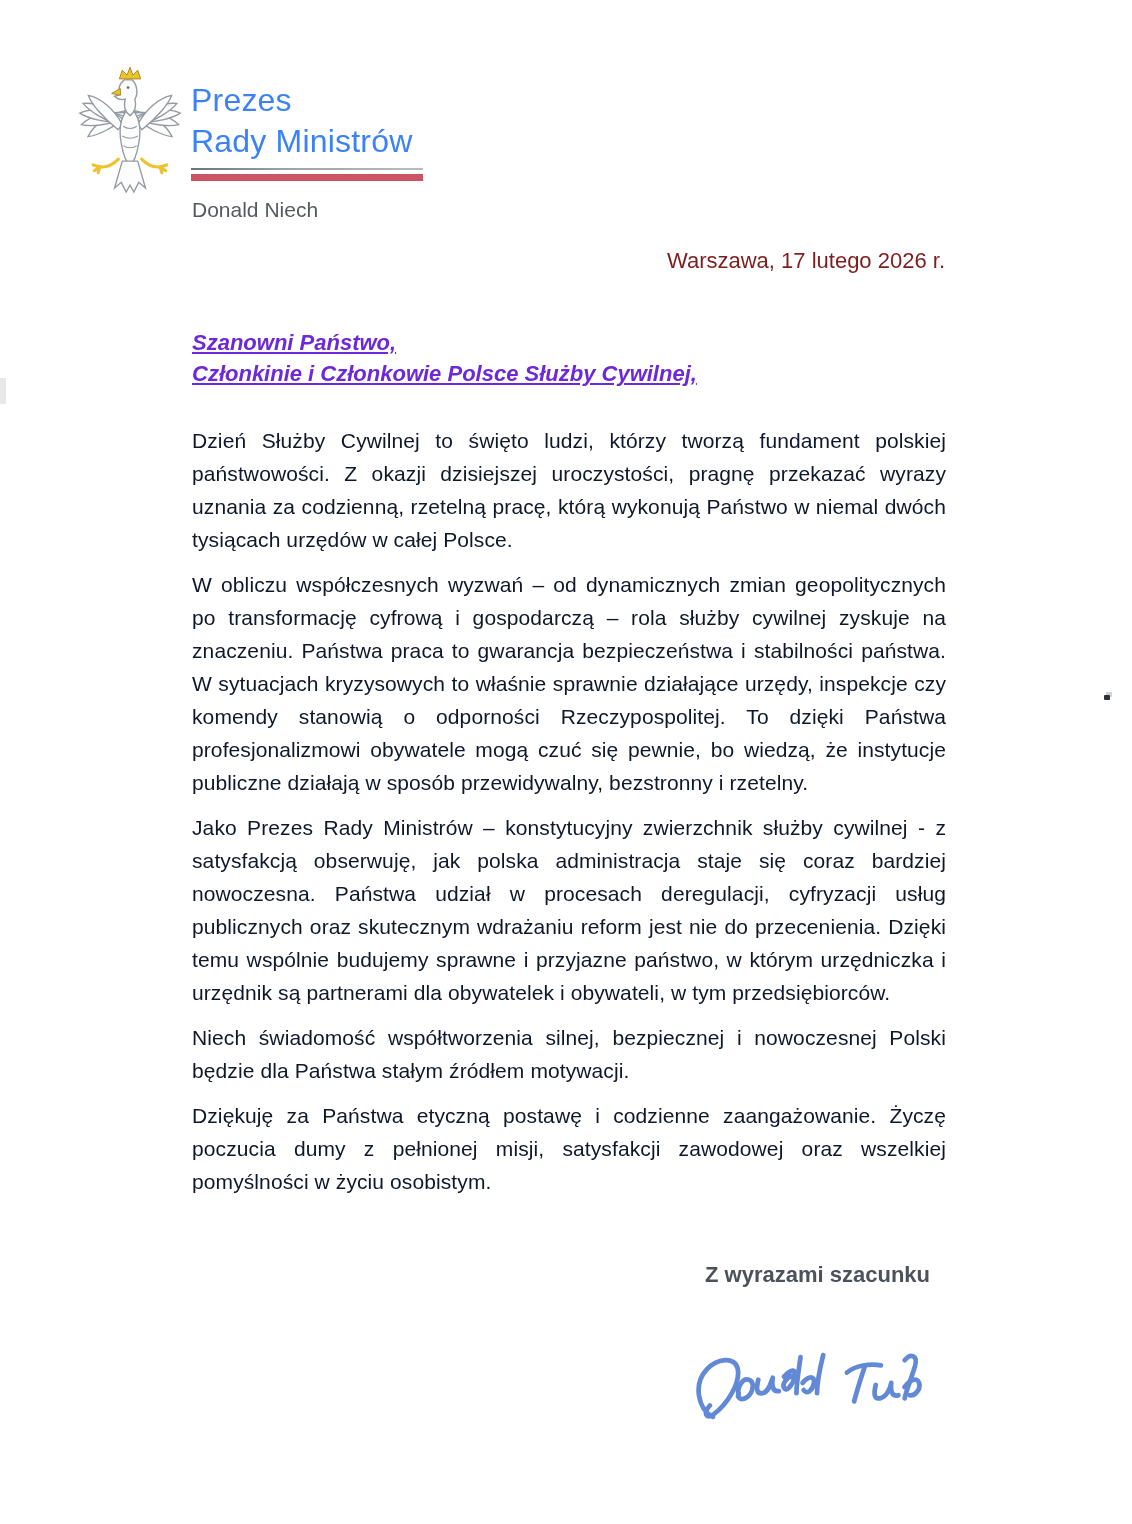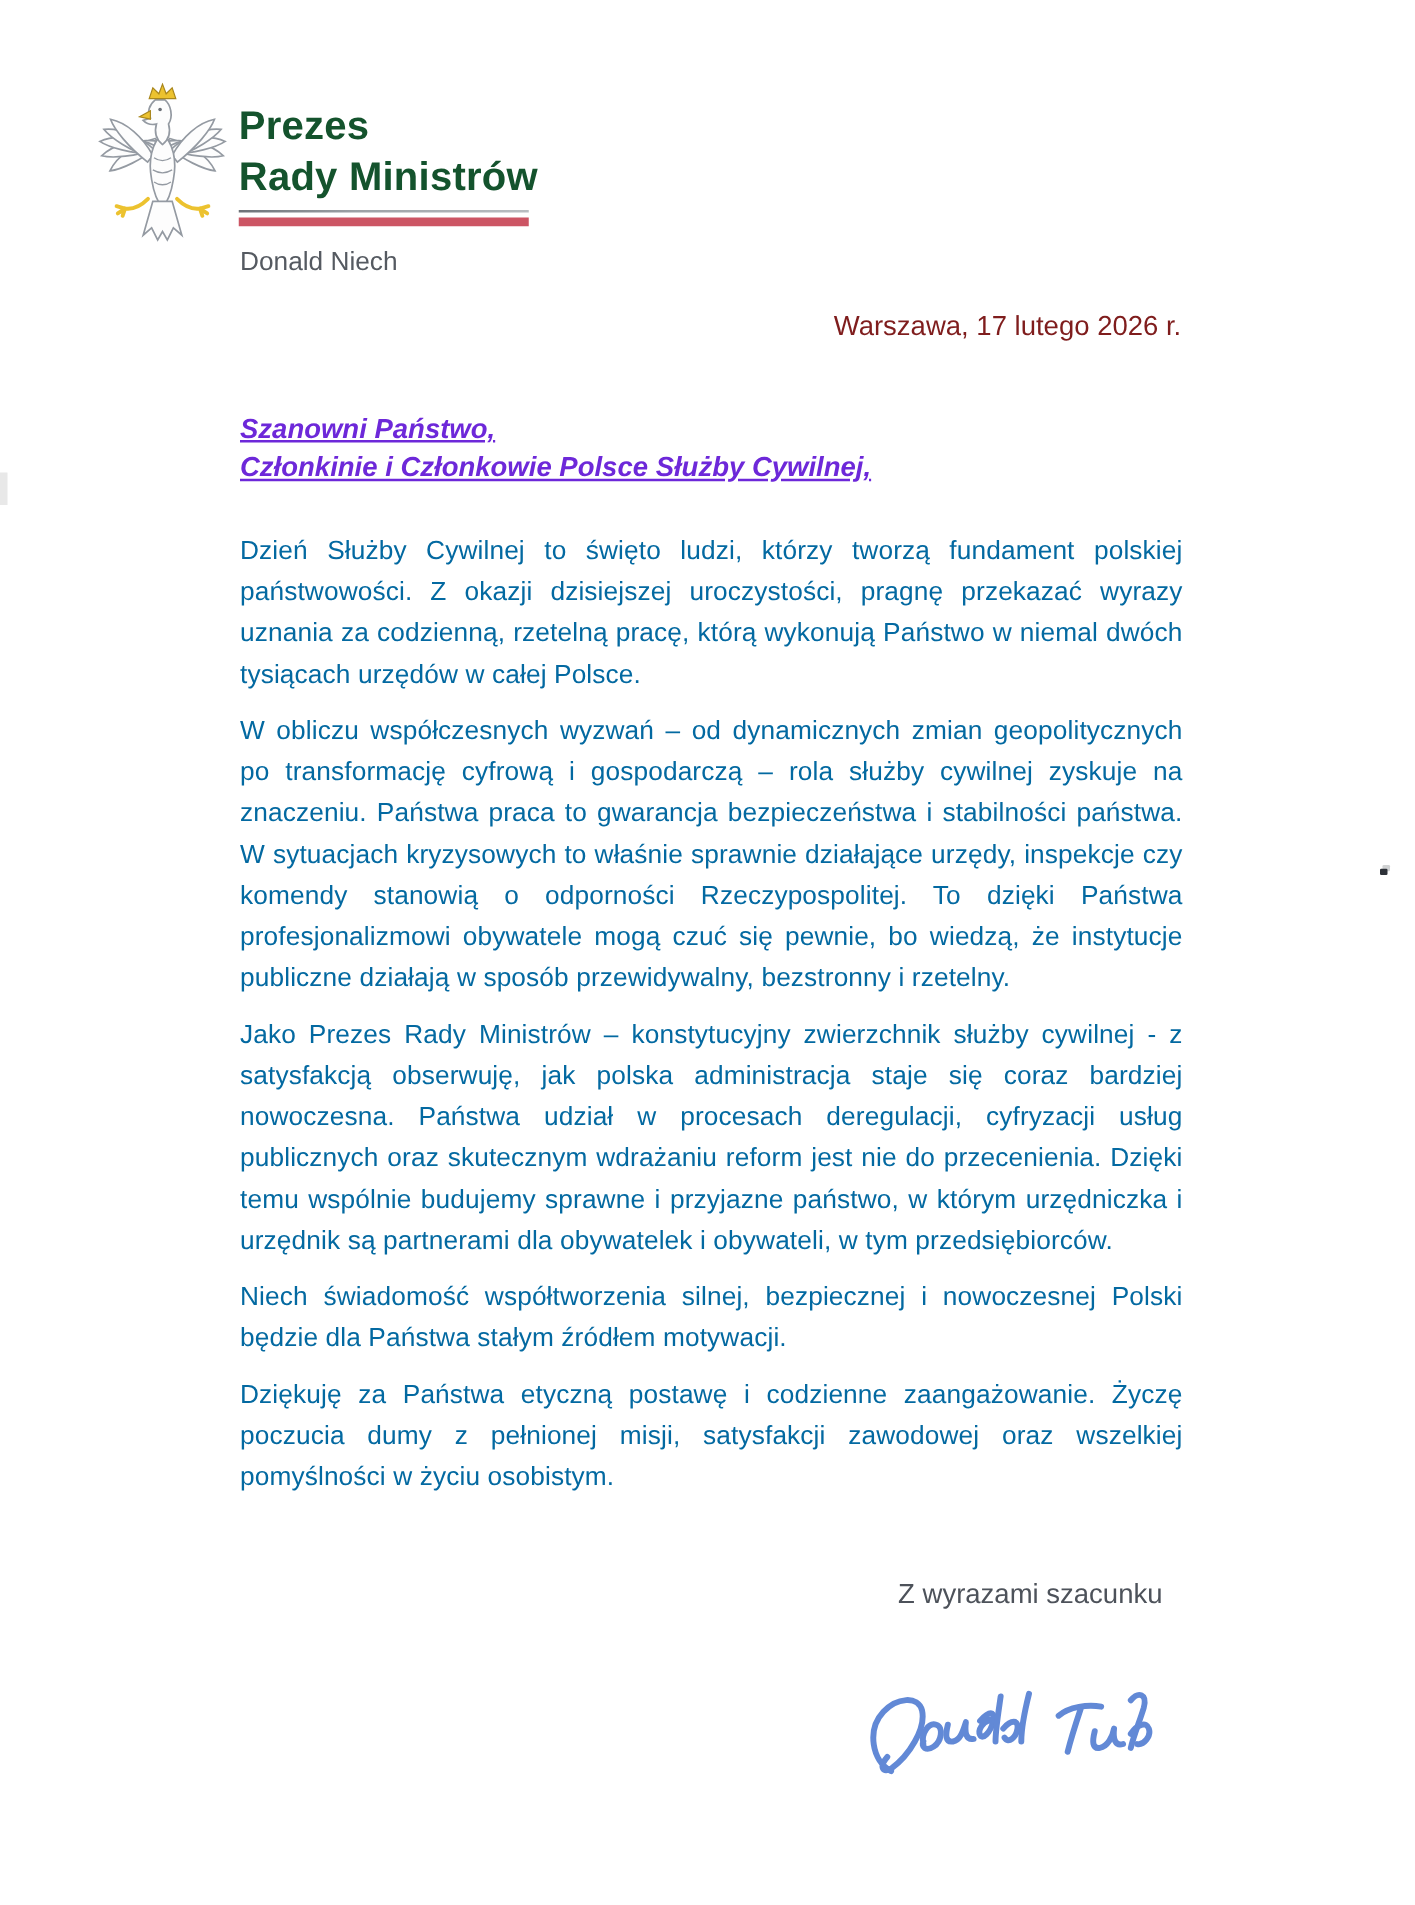--- a/index.html
+++ b/index.html
@@ -21,22 +21,22 @@
     top: 66px;
     width: 116px;
     height: 136px;
   }
   .office-title {
     position: absolute;
     left: 191px;
     top: 80px;
     font-size: 32px;
     line-height: 41px;
-    font-weight: 700;
-    color: #14532d;
+    font-weight: 400;
+    color: #3b82f6;
     letter-spacing: 0.2px;
   }
   .flag-rule {
     position: absolute;
     left: 191px;
     top: 168px;
     width: 232px;
   }
   .flag-rule .white-stripe {
     height: 2px;
@@ -79,28 +79,29 @@
     left: 192px;
     top: 424px;
     width: 754px;
   }
   .letter-body p {
     font-size: 21px;
     line-height: 33px;
     text-align: justify;
     letter-spacing: 0.1px;
     margin-bottom: 12px;
-    color: #0369a1;
+    color: #0f172a;
   }
   .closing {
     position: absolute;
     top: 1262px;
     right: 202px;
     font-size: 22px;
     color: #4d525a;
+    font-weight: bold;
   }
   .signature {
     position: absolute;
     left: 682px;
     top: 1328px;
     width: 268px;
     height: 118px;
   }
 
   

